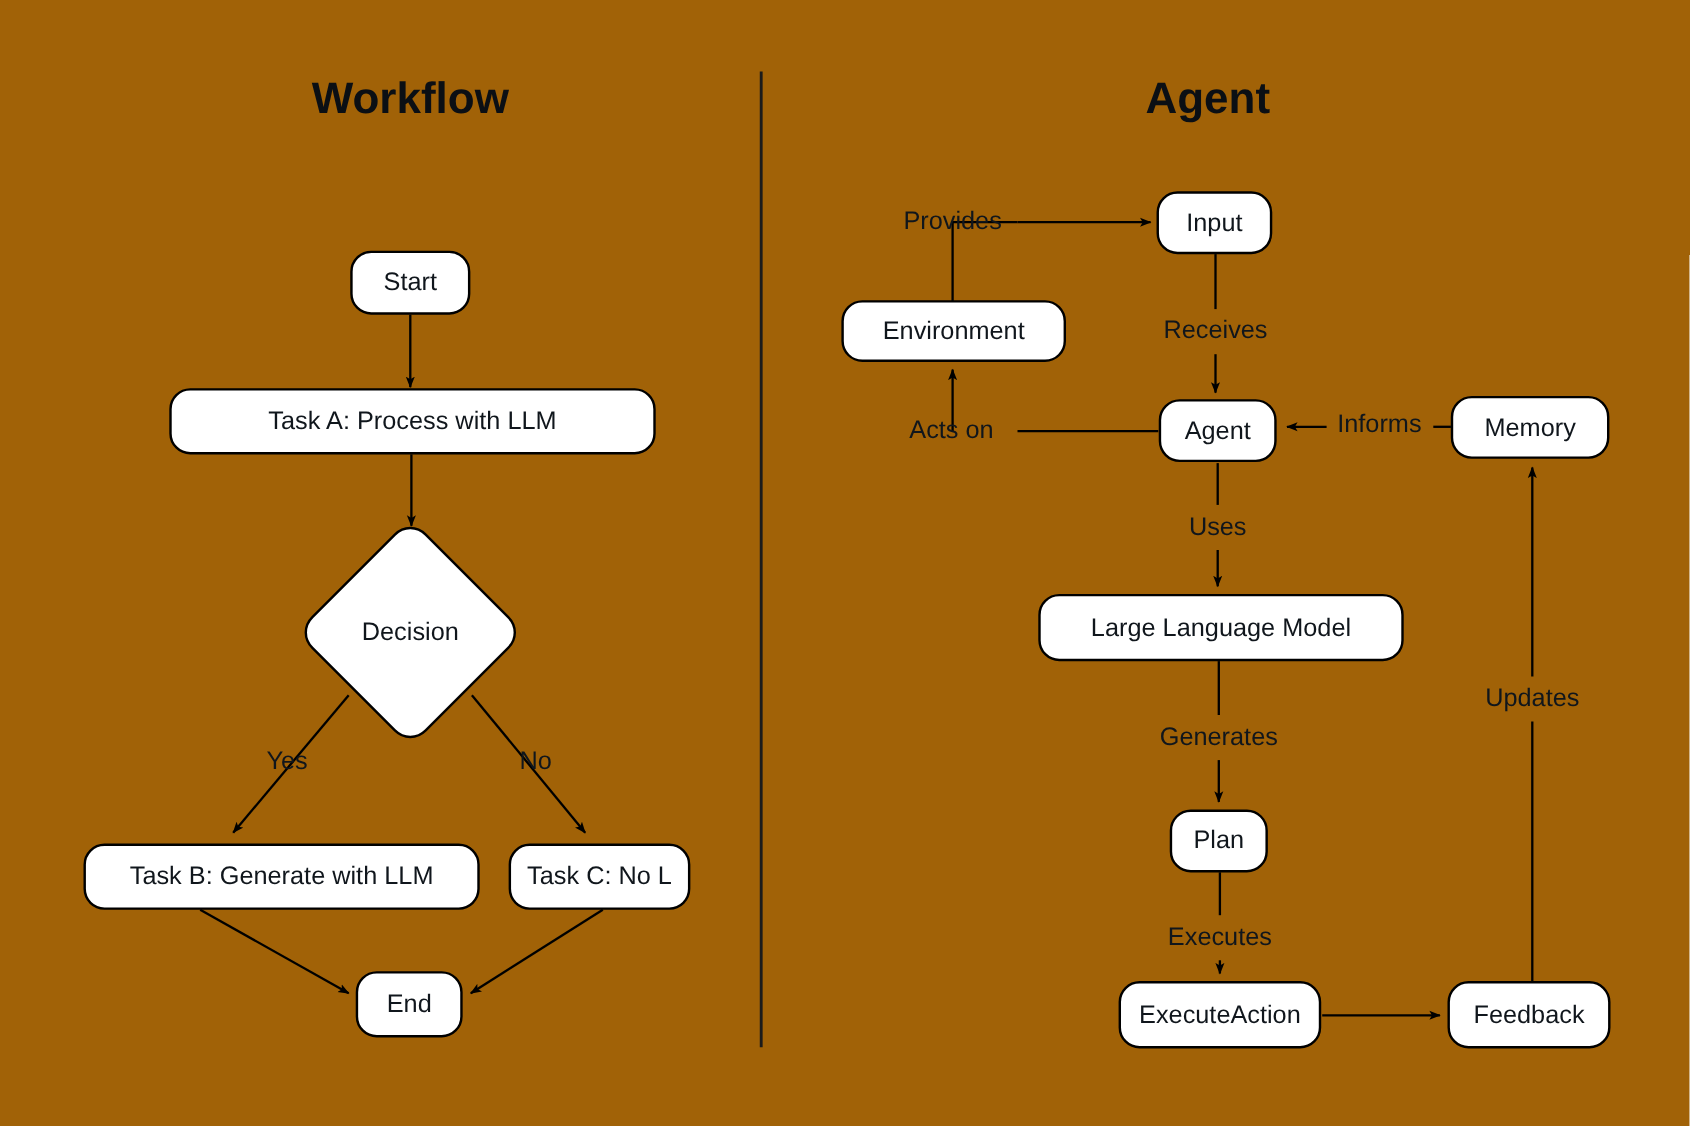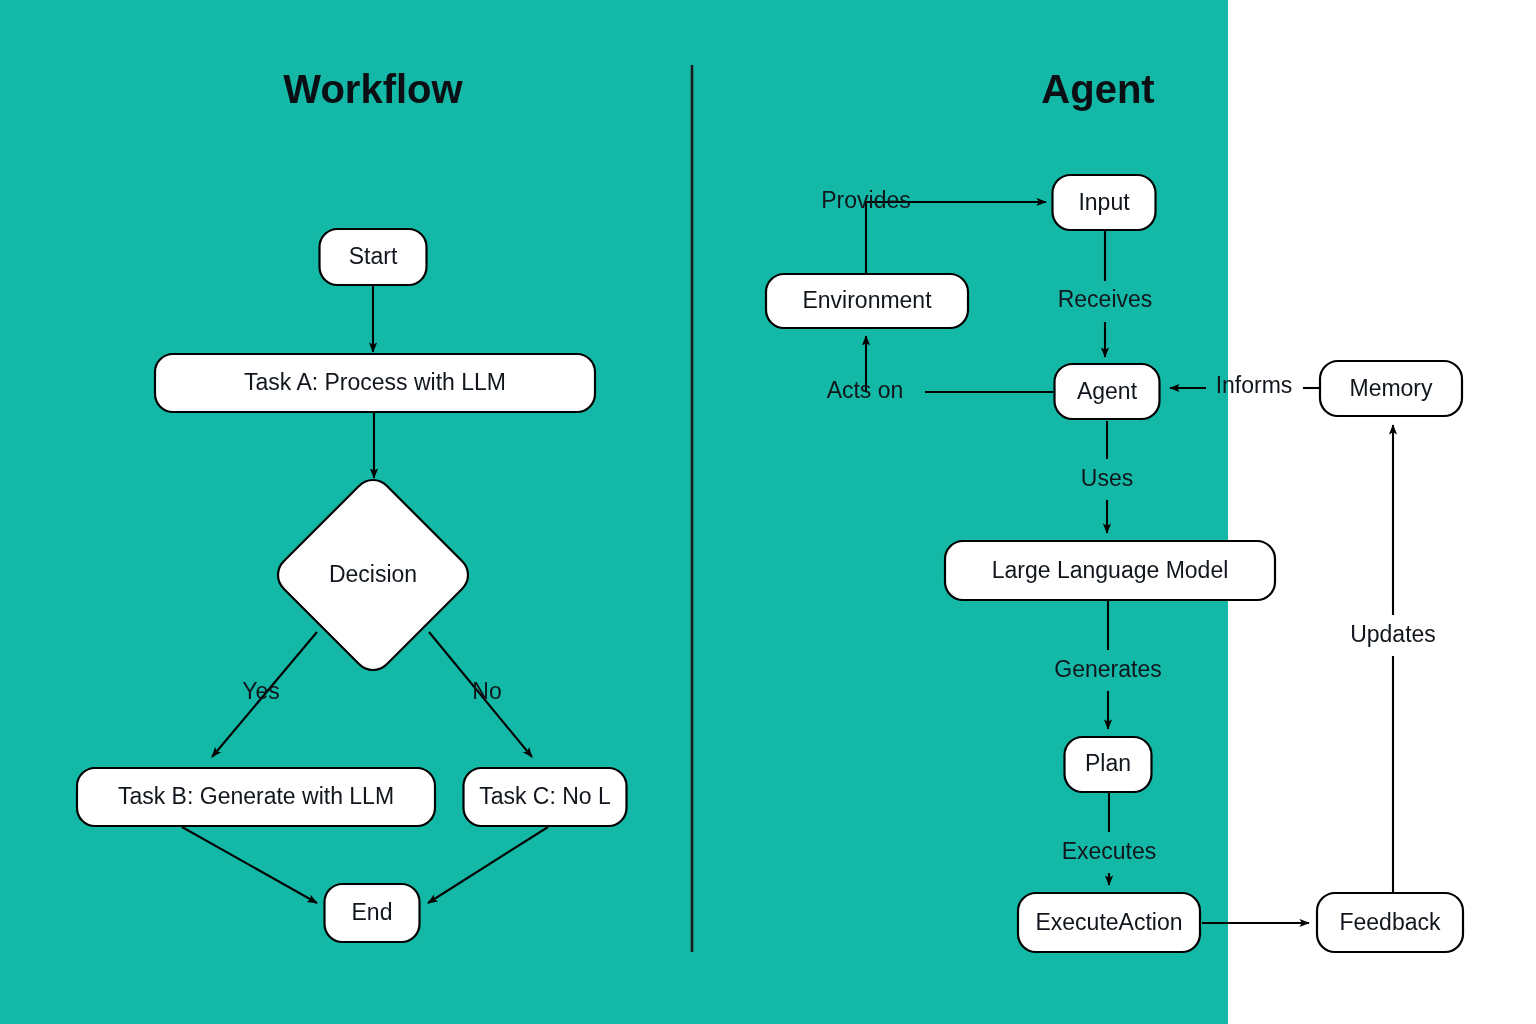--- a/index.html
+++ b/index.html
@@ -8,23 +8,23 @@
     background: #ffffff;
   }
   body {
     width: 1536px;
     height: 1024px;
     font-family: "Liberation Sans", sans-serif;
     overflow: hidden;
   }
   #canvas {
     position: relative;
-    width: 1228px;
+    width: 1536px;
     height: 1024px;
-    background: #14b8a6;
+    background: #a16207;
   }
   svg#diagram {
     position: absolute;
     left: 0;
     top: 0;
     width: 1536px;
     height: 1024px;
   }
   .node-shape {
     fill: #ffffff;

